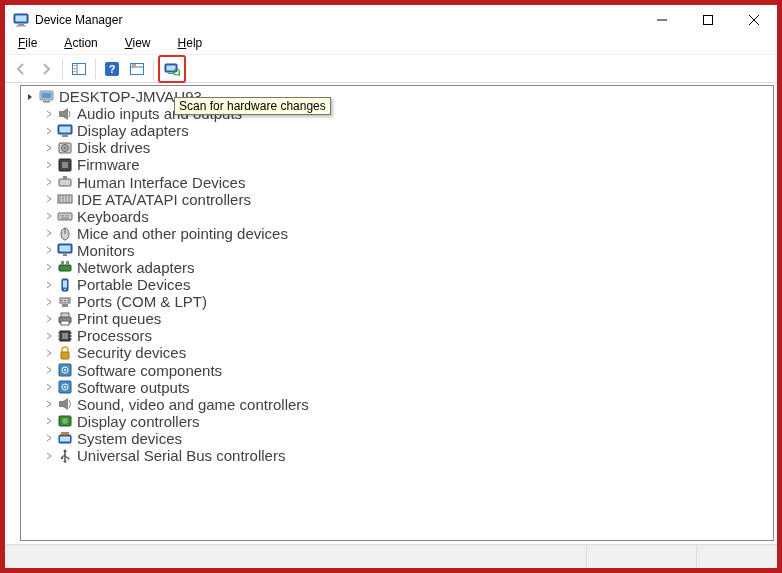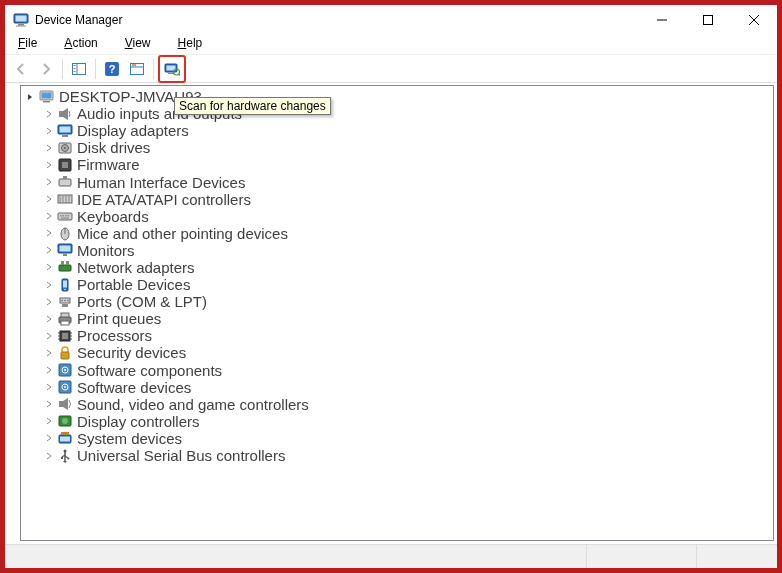--- a/index.html
+++ b/index.html
@@ -397,21 +397,21 @@
                 <path d="M2 1 L6 4 L2 7" fill="none" stroke="#888" stroke-width="1"></path>
               </svg>
             </span>
             <span class="node-icon">
               <svg viewBox="0 0 16 16">
                 <rect x="2" y="2" width="12" height="12" rx="1" fill="#4a8cc4" stroke="#2a5a84"></rect>
                 <circle cx="8" cy="8" r="3" fill="none" stroke="#fff" stroke-width="1"></circle>
                 <circle cx="8" cy="8" r="1" fill="#fff"></circle>
               </svg>
             </span>
-            <span>Software devices</span>
+            <span>Software outputs</span>
           </div>
           <div class="tree-row indent-1">
             <span class="arrow">
               <svg viewBox="0 0 8 8">
                 <path d="M2 1 L6 4 L2 7" fill="none" stroke="#888" stroke-width="1"></path>
               </svg>
             </span>
             <span class="node-icon">
               <svg viewBox="0 0 16 16">
                 <rect x="2" y="5" width="4" height="6" fill="#888"></rect>

